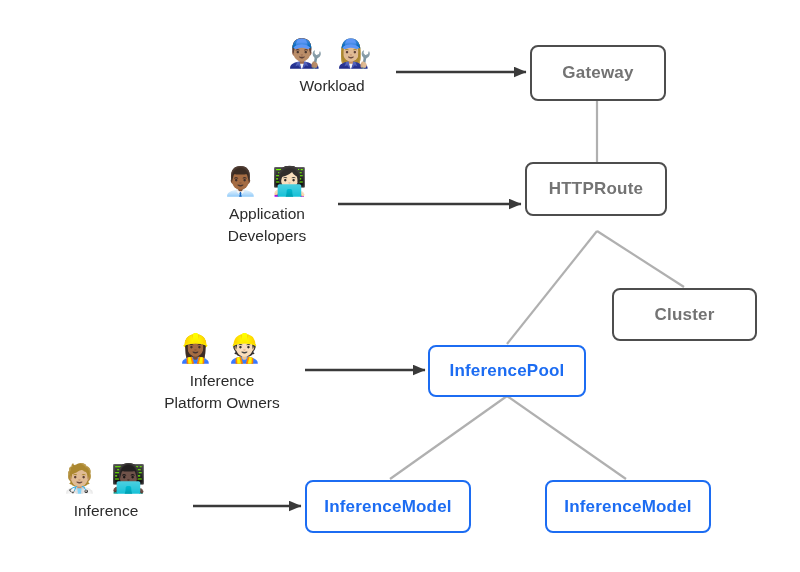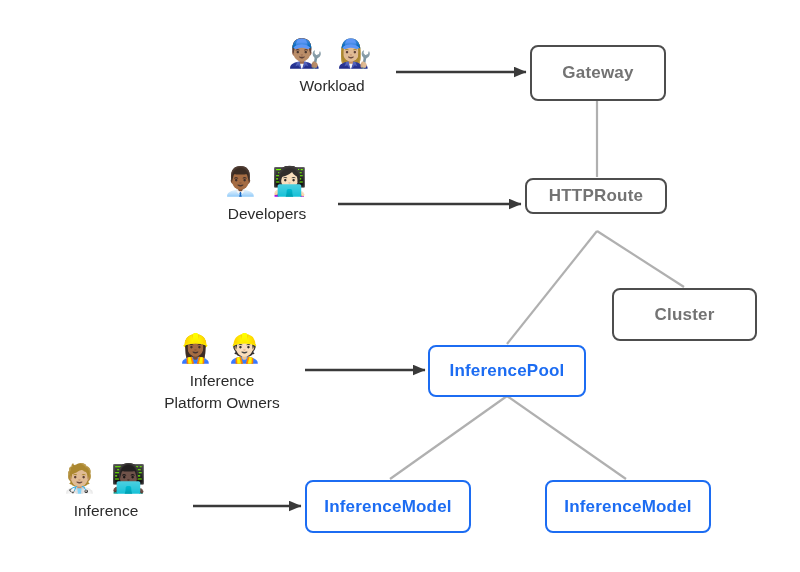--- a/index.html
+++ b/index.html
@@ -49,21 +49,21 @@
   }
   .actor .label {
     font-size: 15.5px;
     line-height: 22px;
     margin-top: 3px;
   }
   .actor .label span { display: block; }
 
   
   .node-gateway        { left: 530px; top: 45px;  width: 136px; height: 56px; }
-  .node-httproute      { left: 525px; top: 178px; width: 142px; height: 36px; }
+  .node-httproute      { left: 525px; top: 162px; width: 142px; height: 54px; }
   .node-service        { left: 612px; top: 288px; width: 145px; height: 53px; }
   .node-inferencepool  { left: 428px; top: 345px; width: 158px; height: 52px; }
   .node-inferencemodel-left  { left: 305px; top: 480px; width: 166px; height: 53px; }
   .node-inferencemodel-right { left: 545px; top: 480px; width: 166px; height: 53px; }
 
   
   .actor-cluster-operators         { left: 247px; top: 36px;  width: 170px; }
   .actor-application-developers    { left: 182px; top: 164px; width: 170px; }
   .actor-inference-platform-owners { left: 127px; top: 331px; width: 190px; }
   .actor-inference-workload-owners { left: 11px;  top: 461px; width: 190px; }
@@ -114,20 +114,21 @@
   <div class="actor actor-cluster-operators">
     <div class="emojis">👨🏽‍🔧 👩🏼‍🔧</div>
     <div class="label">
       <span>Workload</span>
     </div>
   </div>
 
   <div class="actor actor-application-developers">
     <div class="emojis">👨🏾‍💼 👩🏻‍💻</div>
     <div class="label">
+      <span>Application</span>
       <span>Developers</span>
     </div>
   </div>
 
   <div class="actor actor-inference-platform-owners">
     <div class="emojis">👷🏾‍♀️ 👷🏻</div>
     <div class="label">
       <span>Inference</span>
       <span>Platform Owners</span>
     </div>

